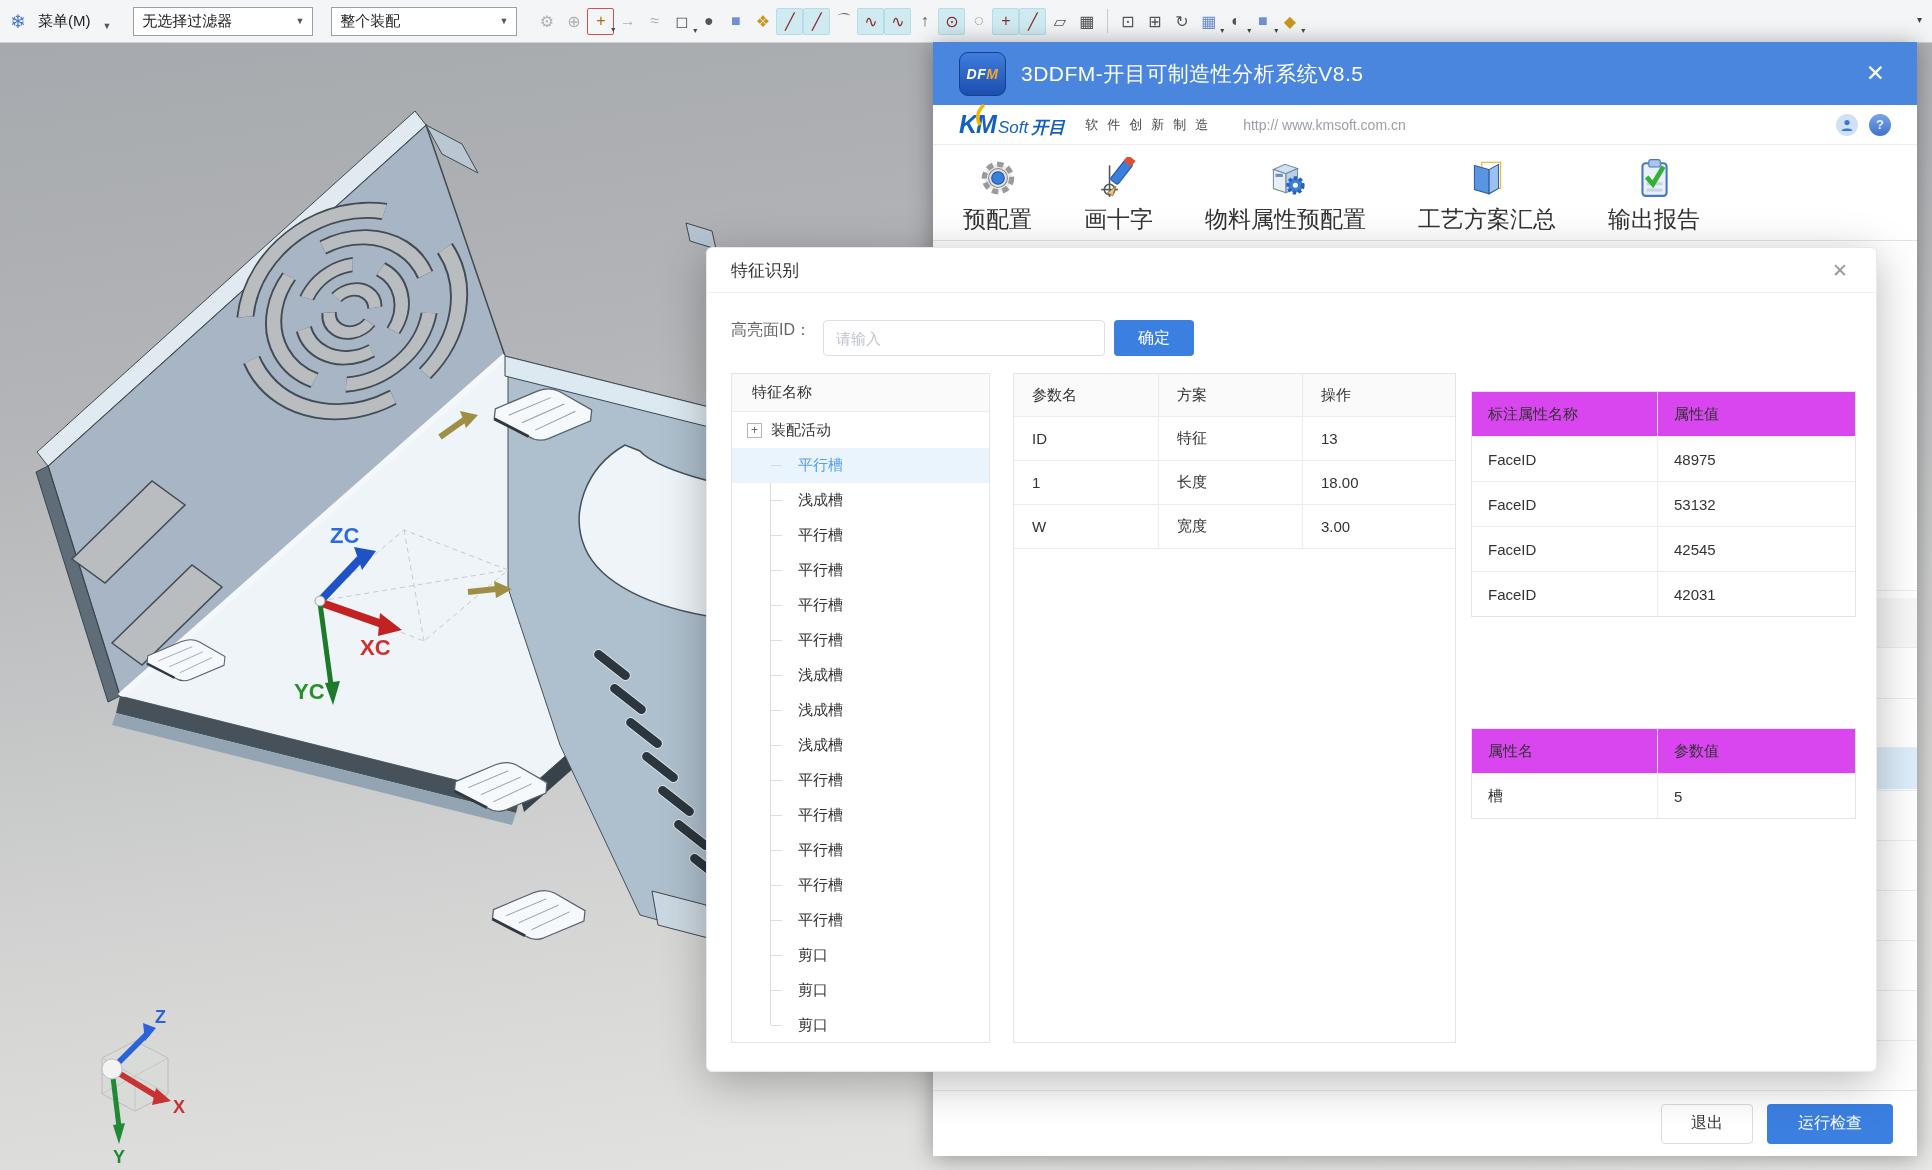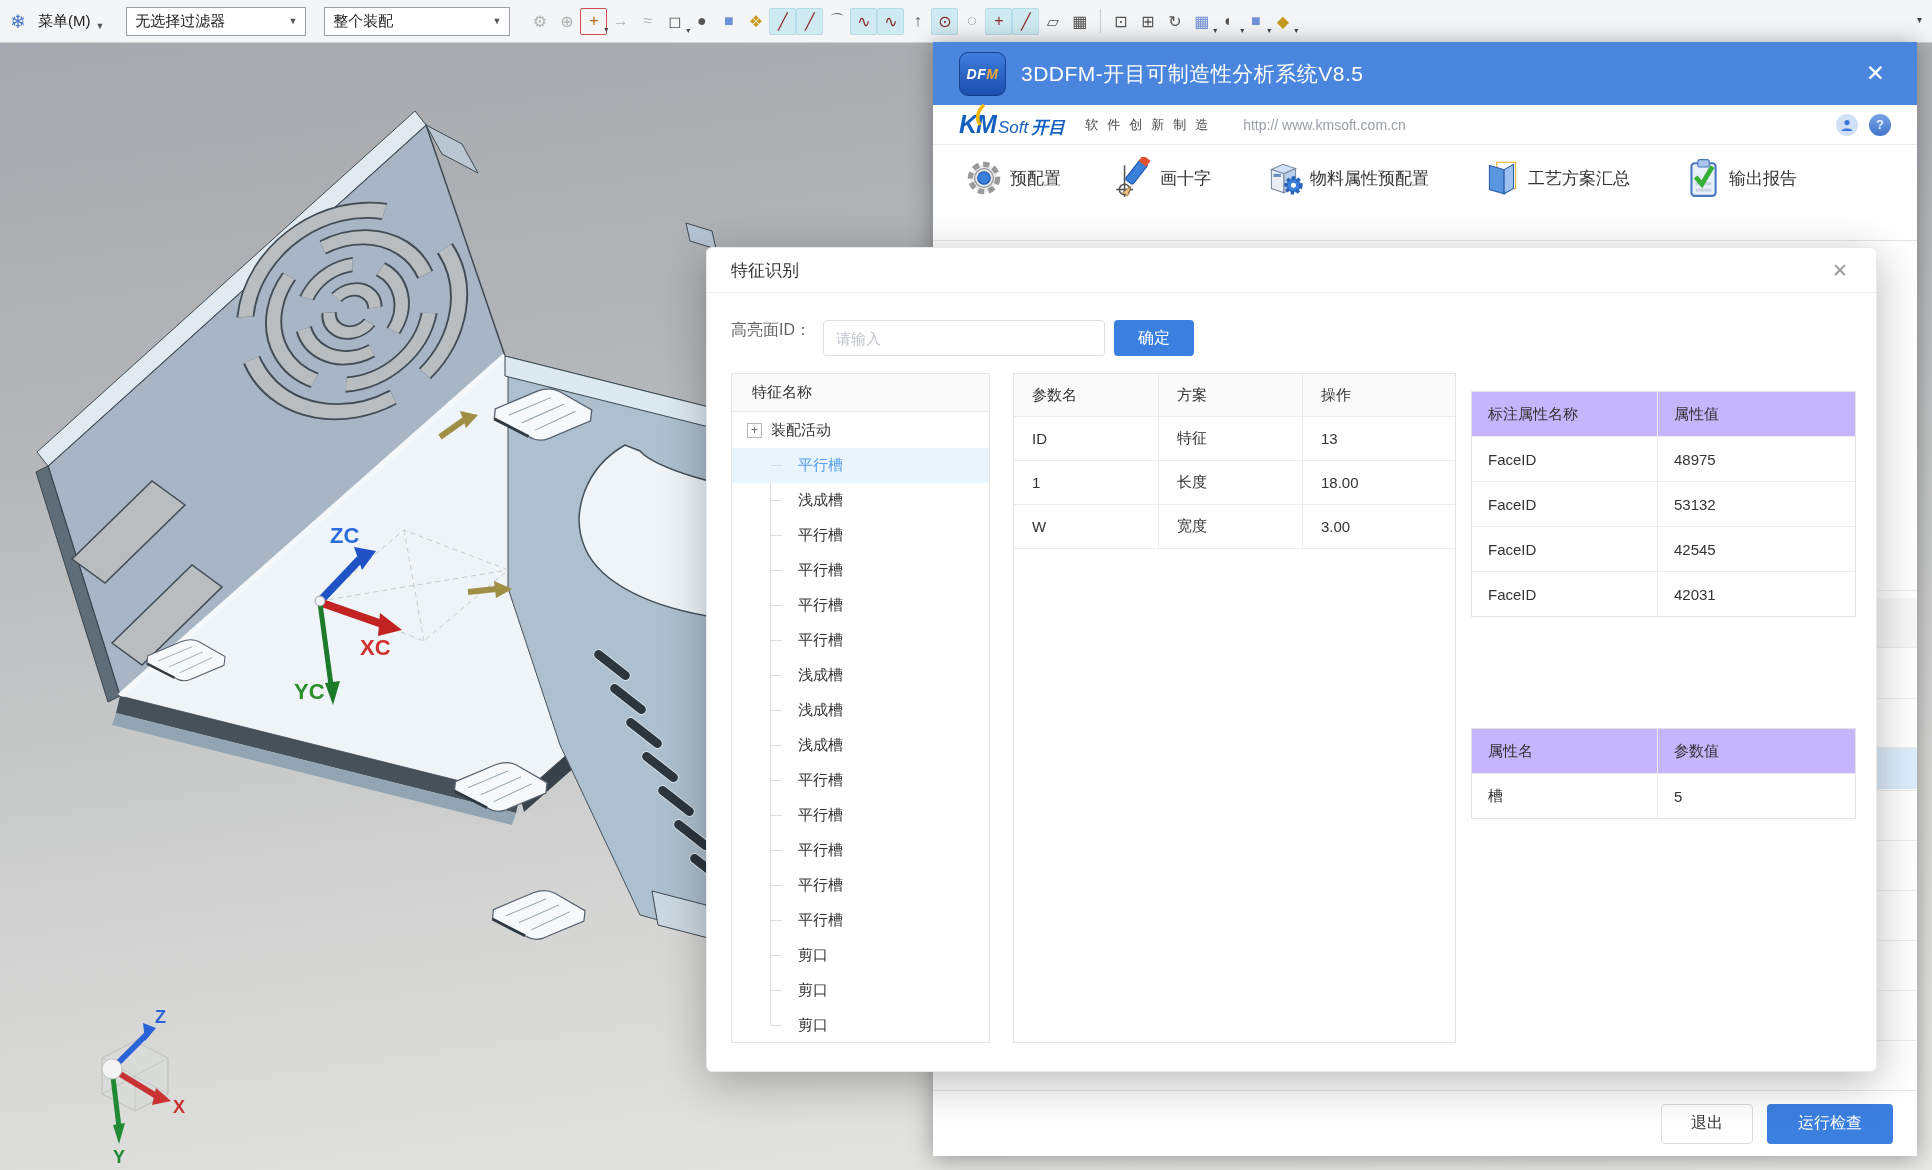--- a/index.html
+++ b/index.html
@@ -3,21 +3,21 @@
 <meta charset="utf-8">
 <style>
   html,body{margin:0;padding:0}
   body{width:1932px;height:1170px;position:relative;overflow:hidden;background:#c9cdd1;
        font-family:"Liberation Sans",sans-serif;-webkit-font-smoothing:antialiased}
 
   
   .nx-toolbar{position:absolute;left:0;top:0;width:1932px;height:43px;background:#f4f5f6;
     border-bottom:1px solid #cfd1d3;display:flex;align-items:center;padding:0 10px;box-sizing:border-box;gap:8px;z-index:3}
   .app-icon{color:#4a77c9;font-size:19px;line-height:1}
-  .menu-btn{display:flex;align-items:flex-end;gap:5px;font-size:15px;color:#222;padding:2px 4px}
+  .menu-btn{display:flex;align-items:flex-end;gap:12px;font-size:15px;color:#222;padding:2px 4px}
   .caret{font-size:9px;color:#555}
   .nx-select{height:27px;border:1px solid #9aa0a5;background:#fff;display:flex;align-items:center;
     justify-content:space-between;padding:0 8px;font-size:15px;color:#222;margin-left:10px}
   .nx-select.filter{width:162px}
   .nx-select.scope{width:168px}
   .nx-icons{display:flex;align-items:center;margin-left:8px}
   .nxicon{width:27px;height:27px;display:flex;align-items:center;justify-content:center;
     font-size:16px;color:#555;position:relative;box-sizing:border-box;border-radius:2px}
   .nxicon i{font-style:normal}
   .nxicon.teal{background:#cfeaf0;border:1px solid #b4dde7;color:#8d2d2d}
@@ -58,21 +58,21 @@
   .logo .cn{color:#1460c0;font-size:17px;font-weight:bold;font-style:italic;margin-left:3px}
   .slogan{font-size:13px;color:#4a4a4a;letter-spacing:9px;white-space:nowrap}
   .brand-url{font-size:14px;color:#9aa0a6;margin-left:6px;white-space:nowrap}
   .brand-icons{margin-left:auto;display:flex;gap:11px;align-items:center}
   .circ{width:22px;height:22px;border-radius:50%;display:flex;align-items:center;justify-content:center;flex:none}
   .circ.person{background:#cfe0f7}
   .circ.help{background:linear-gradient(180deg,#79a5e8,#3f74cc);color:#eaf1fb;font-size:13px;font-weight:bold}
 
   .dfm-toolbar{height:96px;border-bottom:1px solid #e4e4e4;display:flex;align-items:flex-start;
     padding:12px 0 0 30px;gap:52px;box-sizing:border-box}
-  .dtb-item{display:flex;flex-direction:row;align-items:center;gap:5px;font-size:17px;color:#333;flex:none}
+  .dtb-item{display:flex;flex-direction:column;align-items:center;gap:5px;font-size:23px;color:#333;flex:none}
 
   .dfm-content{position:relative;height:849px;background:#fff;overflow:hidden}
   .bg-band{position:absolute;left:0;right:0}
   .bg-line{position:absolute;left:0;right:0;height:1px;background:#ededee}
 
   .dfm-footer{position:absolute;left:0;bottom:0;width:100%;height:66px;border-top:1px solid #e8e8e8;
     display:flex;align-items:center;justify-content:flex-end;gap:14px;padding-right:24px;box-sizing:border-box;background:#fff}
   .btn-exit{width:92px;height:40px;border:1px solid #dcdcdc;border-radius:4px;background:#fff;
     font-size:16px;color:#333;display:flex;align-items:center;justify-content:center;font-family:inherit}
   .btn-run{width:126px;height:40px;border:none;border-radius:4px;background:#3b7fe0;color:#fff;
@@ -108,21 +108,21 @@
   .prow{display:grid;grid-template-columns:144px 144px 1fr;height:43px;border-bottom:1px solid #ececec}
   .prow.head{height:42px;background:#fafafa}
   .prow span{display:flex;align-items:center;padding-left:18px;font-size:15px;color:#333;box-sizing:border-box}
   .prow span + span{border-left:1px solid #ececec}
 
   .side-table{position:absolute;width:385px;border:1px solid #e4e4e4;box-sizing:border-box;font-size:15px;color:#333}
   .fm-attr{left:764px;top:143px}
   .fm-prop{left:764px;top:480px}
   .arow{display:grid;grid-template-columns:185px 1fr;height:44px;border-bottom:1px solid #ececec}
   .arow:last-child{border-bottom:none}
-  .arow.head{background:#c4b5fd}
+  .arow.head{background:#d946ef}
   .arow span{display:flex;align-items:center;padding-left:16px;box-sizing:border-box}
   .arow span + span{border-left:1px solid #ececec}
 </style>
 </head>
 <body>
 
 <div class="nx-toolbar">
   <span class="app-icon">❄</span>
   <span class="menu-btn">
     <span>菜单(M)</span>

